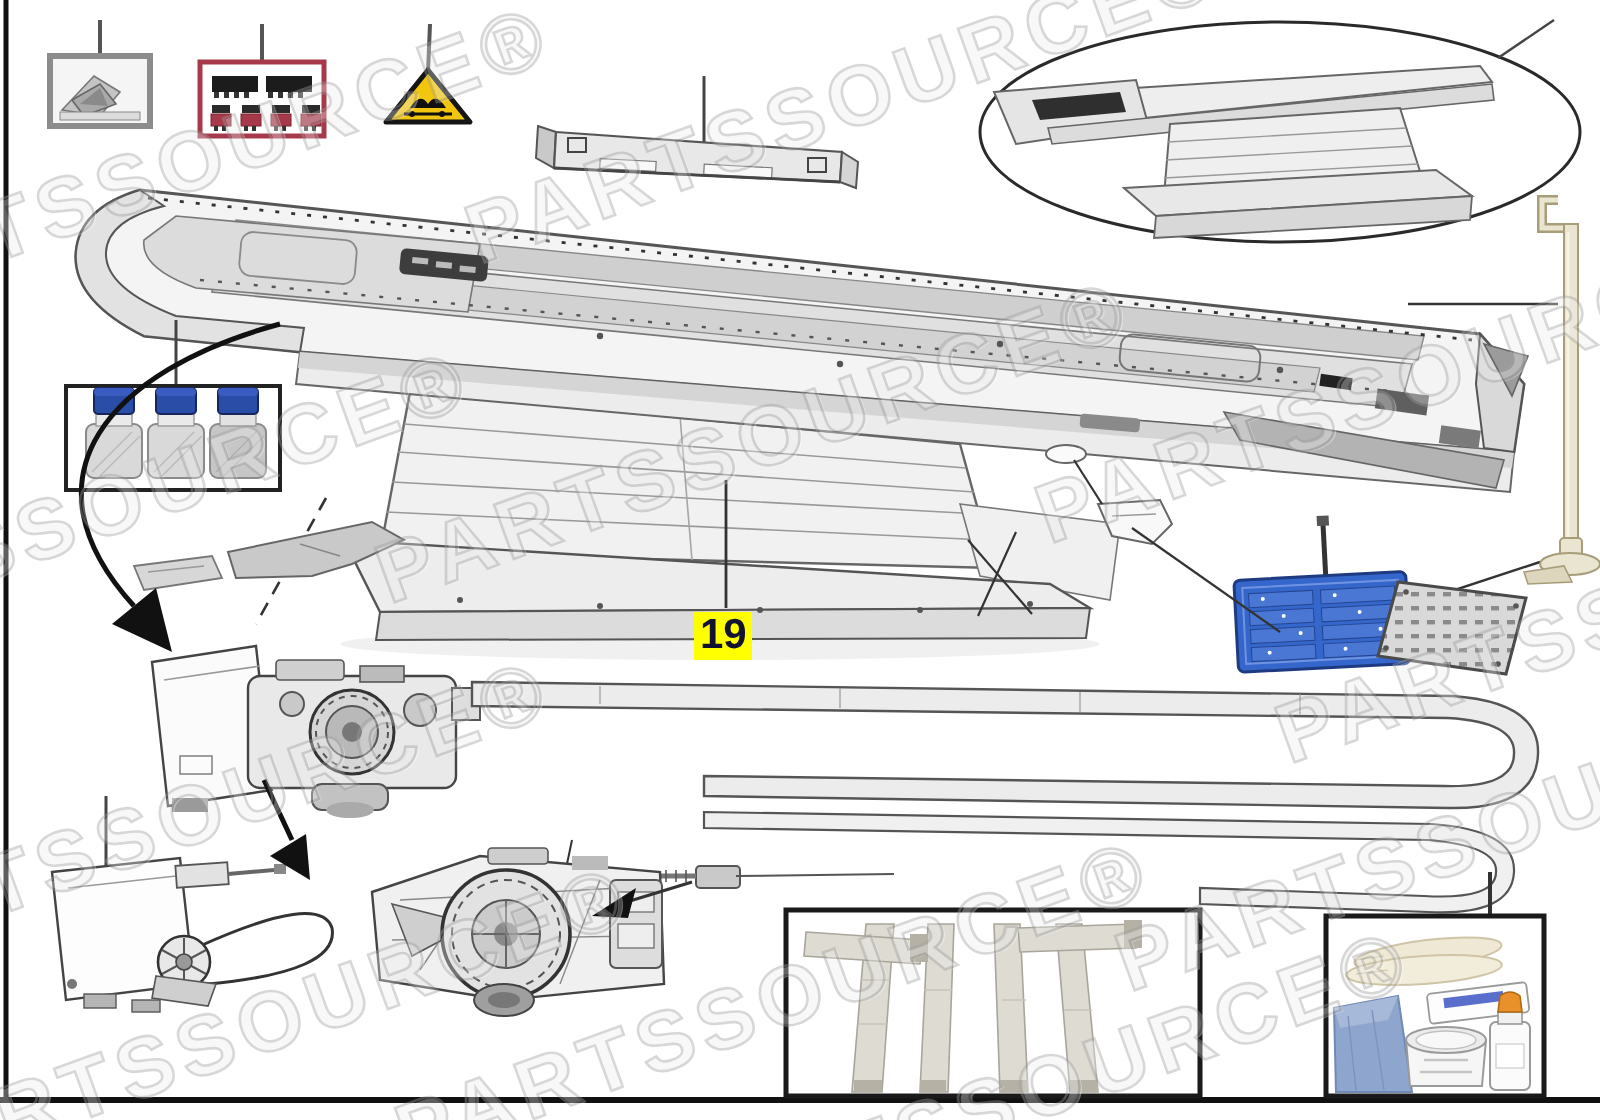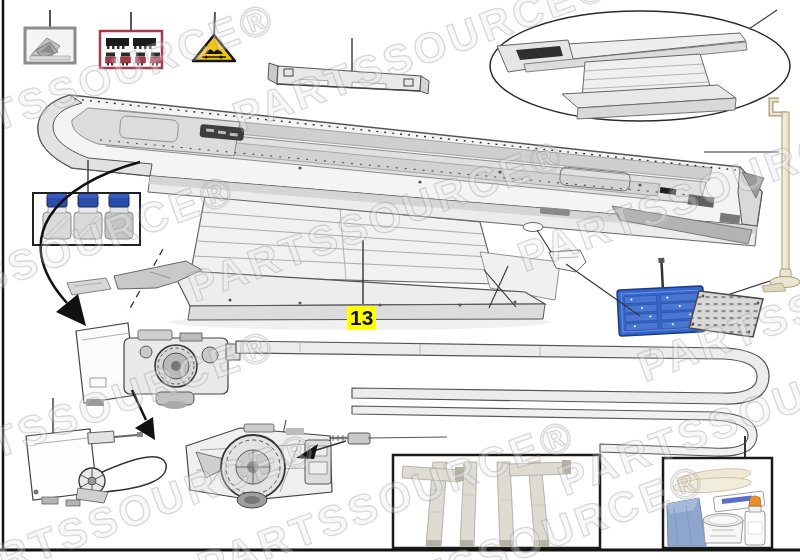--- a/index.html
+++ b/index.html
@@ -392,15 +392,15 @@
   <div class="wm" style="left:520px;top:235px">PARTSSOURCE®</div>
   <div class="wm" style="left:-140px;top:300px">PARTSSOURCE®</div>
   <div class="wm" style="left:-100px;top:455px">PARTSSOURCE®</div>
   <div class="wm" style="left:-60px;top:558px">PARTSSOURCE®</div>
   <div class="wm" style="left:200px;top:545px">PARTSSOURCE®</div>
   <div class="wm" style="left:330px;top:590px">PARTSSOURCE®</div>
   <div class="wm" style="left:560px;top:459px">PARTSSOURCE®</div>
   <div class="wm" style="left:640px;top:345px">PARTSSOURCE®</div>
 </div>
 
-<div class="callout-12">13</div>
+<div class="callout-12">19</div>
 
 </div>
 
 </body></html>

